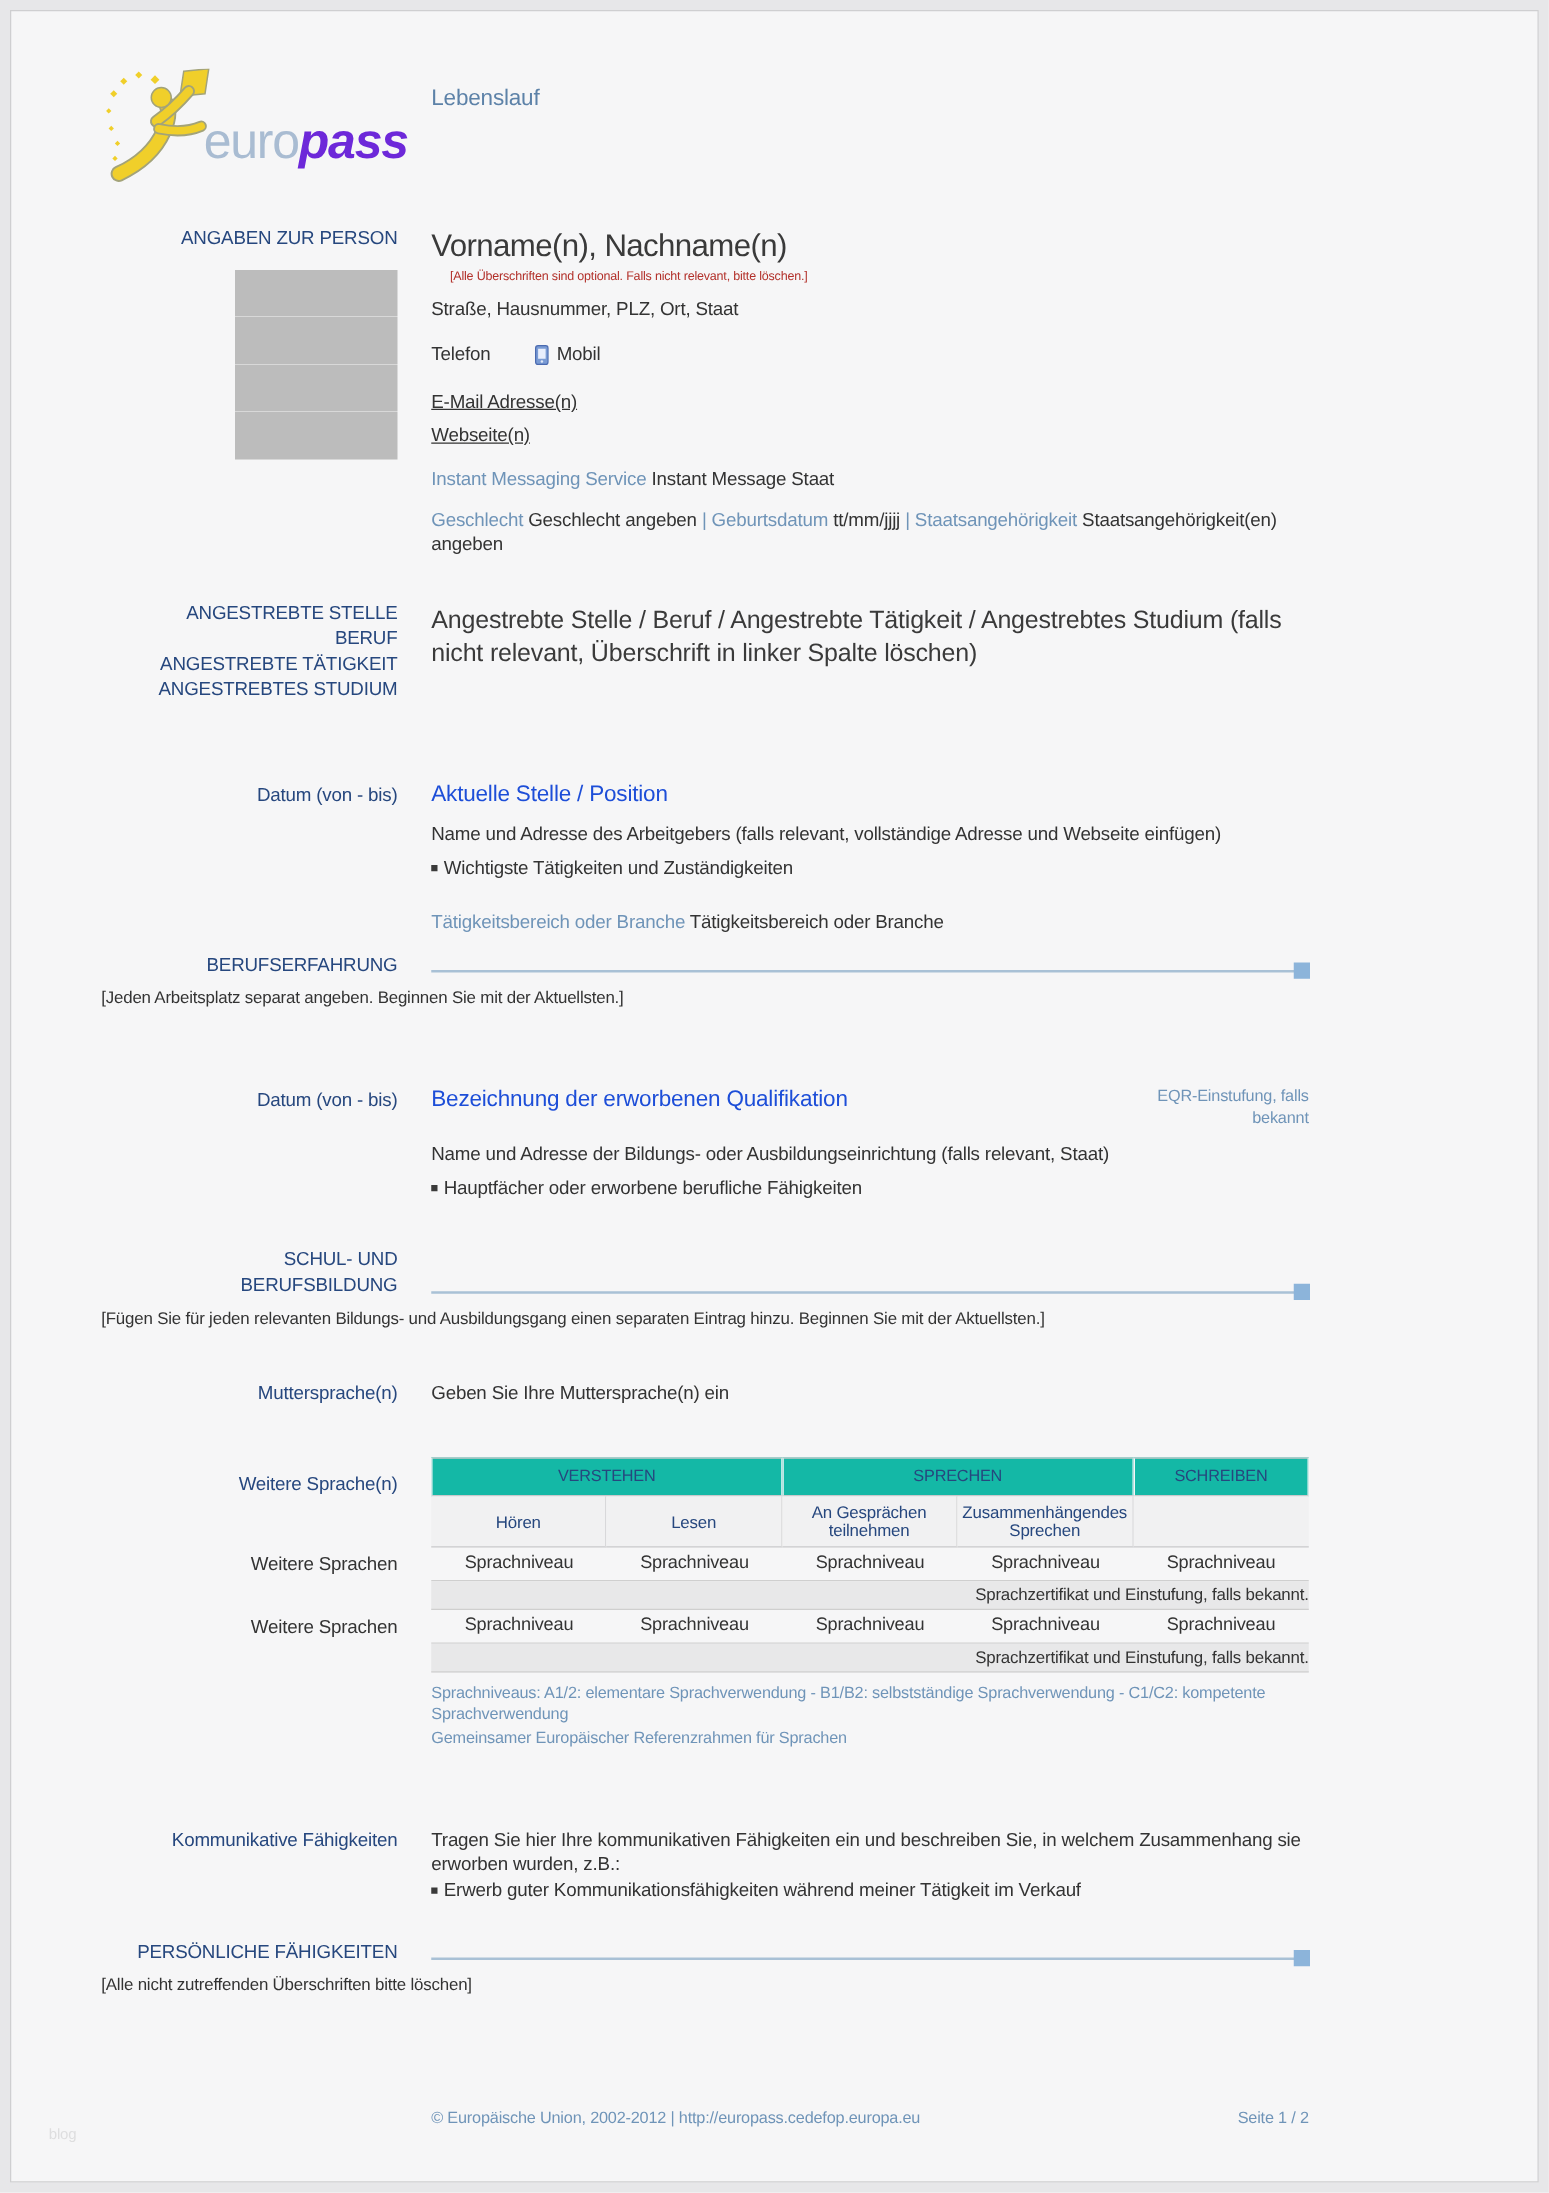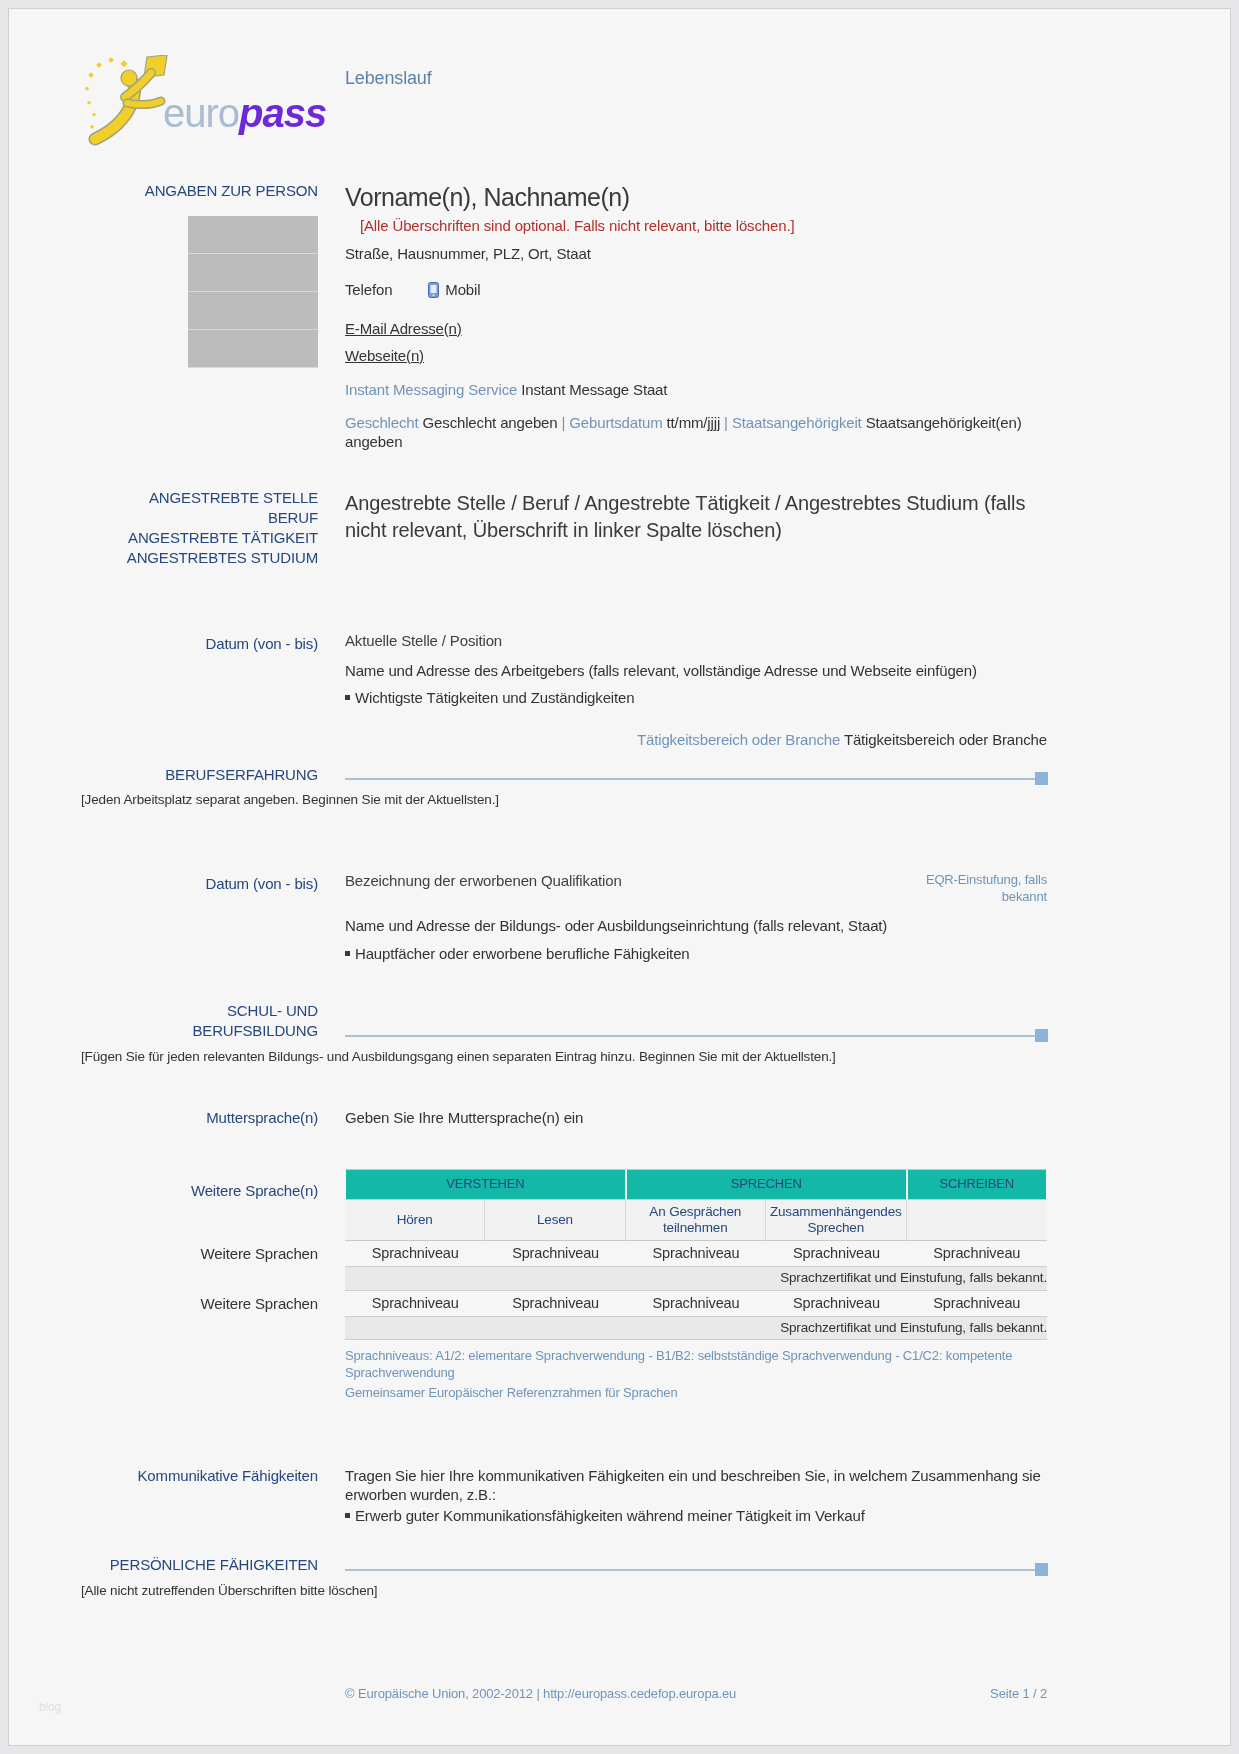--- a/index.html
+++ b/index.html
@@ -30,21 +30,21 @@
   .logo { display:flex; align-items:flex-end; justify-self:start; height:92px; }
   .logo svg { display:block; }
   .logo-text { font-size:40px; line-height:1; margin-left:-14px; margin-bottom:14px; letter-spacing:-1px; }
   .logo-euro { color:#a9bcd2; }
   .logo-pass { color:#6d28d9; font-weight:bold; font-style:italic; }
   .doc-title { color:#5d82a8; font-size:18px; margin-top:12px; }
 
   
   .person-row { margin-top:34px; }
   .person-name { font-size:25px; color:#3a3a3a; letter-spacing:-0.5px; }
-  .optional-note { font-size:15px; margin:3px 0 0 15px; }
+  .optional-note { font-size:10px; margin:3px 0 0 15px; }
   .address-line { margin-top:9px; }
   .photo-box {
     justify-self:end; margin-top:16px;
     width:130px; height:152px;
     background:repeating-linear-gradient(#bcbcbc 0 37px, #d8d8d8 37px 38px);
   }
   .phone-line { margin-top:17px; display:flex; align-items:center; }
   .phone-gap { width:36px; }
   .phone-icon { margin-right:6px; }
   .u-link { color:#333; text-decoration:underline; }
@@ -53,25 +53,25 @@
   .im-line { margin-top:15px; }
   .gender-line { margin-top:14px; }
 
   
   .job-row { margin-top:36px; }
   .job-labels { font-size:15px; line-height:1.35; }
   .job-heading { font-size:20px; color:#3a3a3a; line-height:1.35; margin-top:2px; }
 
   
   .entry-row { margin-top:62px; }
-  .entry-heading { font-size:15px; color:#404040; }
+  .entry-heading { font-size:18px; color:#1d4ed8; }
   .entry-sub { margin-top:11px; }
   .bullet { margin-top:8px; display:flex; align-items:baseline; }
   .bullet::before { content:""; width:5px; height:5px; background:#3a3a3a; margin-right:5px; flex:0 0 auto; align-self:center; }
-  .sector-line { margin-top:23px;text-align:right; }
+  .sector-line { margin-top:23px; }
   .date-label { padding-top:3px; }
 
   .eqr-flex { display:flex; }
   .eqr-flex .entry-heading { flex:1; padding-right:12px; }
   .eqr-note { width:124px; text-align:right; font-size:13px; line-height:1.3; margin-top:1px; }
 
   
   .section-row { align-items:end; }
   .rule { position:relative; border-bottom:2px solid #a9c1d6; margin-bottom:4px; }
   .rule::after {

